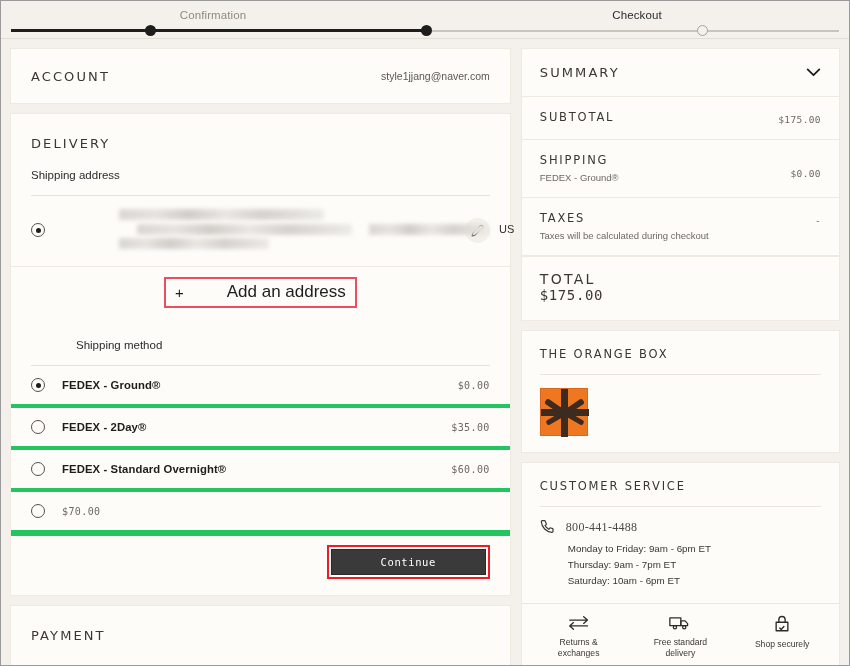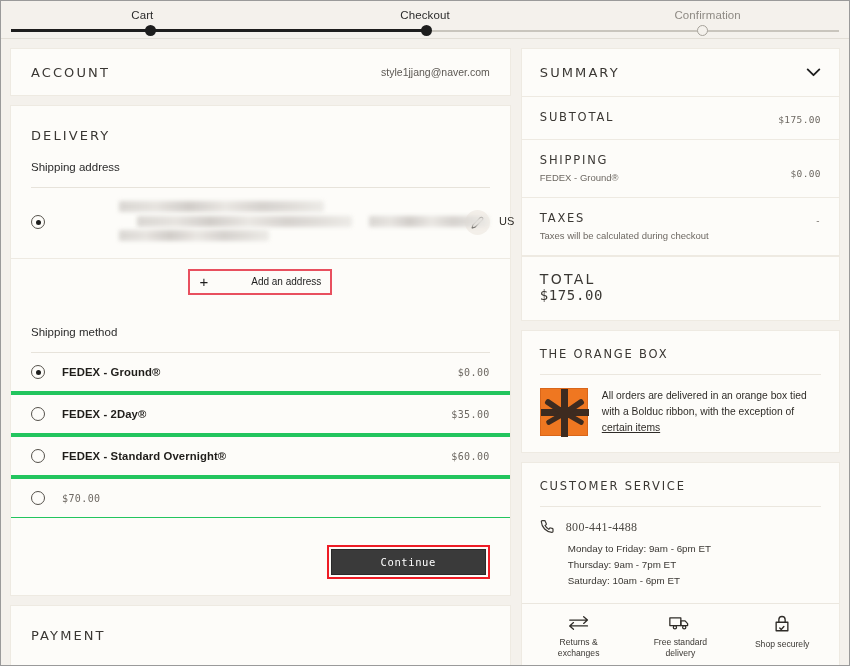--- a/index.html
+++ b/index.html
@@ -142,21 +142,21 @@
   .addaddr {
     display: inline-flex; align-items: center; gap: 7px;
     border: 2px solid #e8505f;
     padding: 3px 9px 4px;
     background: transparent;
   }
   .addaddr .plus {
     font-size: 15px; color: #1d1d1d; line-height: 1;
     font-weight: 400;
   }
-  .addaddr .lbl { font-size: 10px; color: #1d1d1d; margin-left: 36px; }
+  .addaddr .lbl { font-size: 17px; color: #1d1d1d; margin-left: 36px; }
 
   
   .ship-head { padding: 20px 20px 0; }
   .ship-row {
     display: flex; align-items: center;
     padding: 12px 20px;
     border-top: 4px solid #22c55e;
     gap: 17px;
   }
   .ship-row:first-of-type { border-top: none; }
@@ -164,22 +164,22 @@
     flex: 1;
     font-size: 11.3px; font-weight: bold; color: #1f1d1a;
     letter-spacing: .1px;
   }
   .ship-price {
     font-family: "DejaVu Sans Mono", monospace;
     font-size: 10px; color: #6d6862; letter-spacing: .4px;
   }
 
   .continue-wrap {
-    border-top: 1px solid #22c55e;
-    padding: 27px 20px 16px;
+    border-top: 6px solid #22c55e;
+    padding: 9px 20px 16px;
     display: flex; justify-content: flex-end;
   }
   .continue-outline {
     border: 2.5px solid #ee1c25;
     padding: 2px;
     display: inline-block;
   }
   .continue-btn {
     width: 155px; height: 26px;
     background: #3a3a3a;
@@ -287,23 +287,22 @@
 
   svg { display: block; }
 </style>
 </head>
 <body>
 
 <div class="viewport">
 
   <div class="stepper">
     <div class="step-labels">
-      <div class="step-label">Cart</div>
+      <div class="step-label inactive">Confirmation</div>
       <div class="step-label">Checkout</div>
-      <div class="step-label inactive">Confirmation</div>
     </div>
     <div class="track"></div>
     <div class="track-done"></div>
     <div class="dot filled d1"></div>
     <div class="dot filled d2"></div>
     <div class="dot hollow d3"></div>
   </div>
 
   <div class="content">
 
@@ -341,21 +340,21 @@
         </div>
 
         <div class="addaddr-wrap">
           <div class="addaddr">
             <span class="plus">+</span>
             <span class="lbl">Add an address</span>
           </div>
         </div>
 
         <div class="ship-head">
-          <div class="sub-label" style="padding:0;">Shipping method</div>
+          <div class="sub-label" style="padding:0;margin-left:45px;">Shipping method</div>
           <div class="hr" style="margin-left:0;margin-right:0;"></div>
         </div>
 
         <div>
           <div class="ship-row">
             <div class="radio on"></div>
             <div class="ship-name">FEDEX - Ground®</div>
             <div class="ship-price">$0.00</div>
           </div>
           <div class="ship-row">
@@ -434,23 +433,20 @@
         <div class="ob-hr"></div>
         <div class="ob-body">
           <div class="ob-img">
             <div class="vrib"></div>
             <div class="hrib"></div>
             <div class="bowl"></div>
             <div class="bowr"></div>
             <div class="bowl2"></div>
             <div class="bowr2"></div>
             <div class="knot"></div>
-          </div>
-          <div class="ob-text">
-            <span>All orders are delivered in an orange box tied with a Bolduc ribbon, with the exception of </span><a class="ob-link" href="#">certain items</a>
           </div>
         </div>
       </div>
 
       <div class="card">
         <div class="cs-head">
           <div class="sec-title sm">Customer Service</div>
         </div>
         <div class="cs-hr"></div>
 

